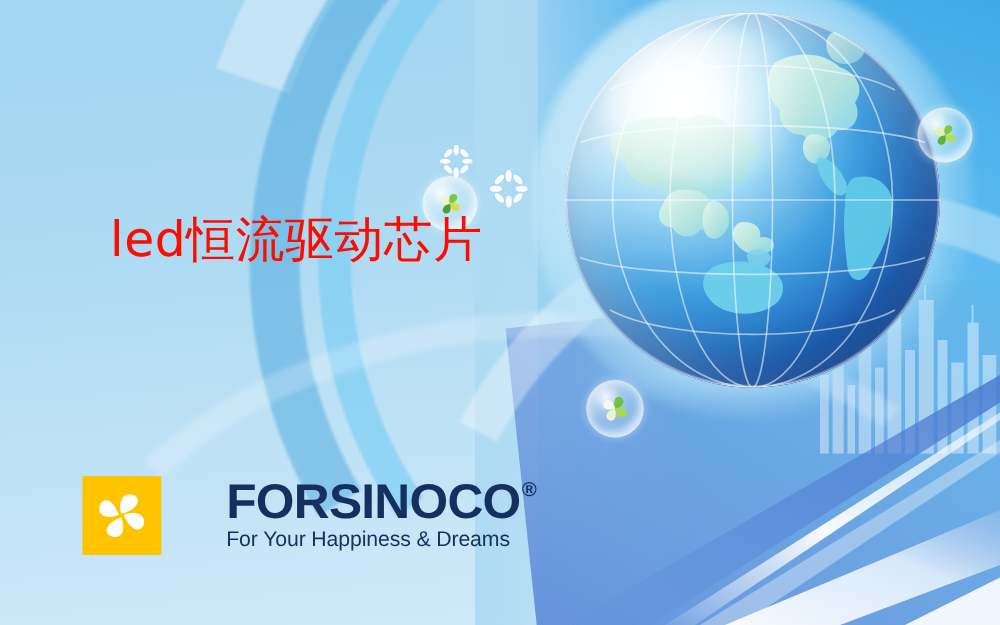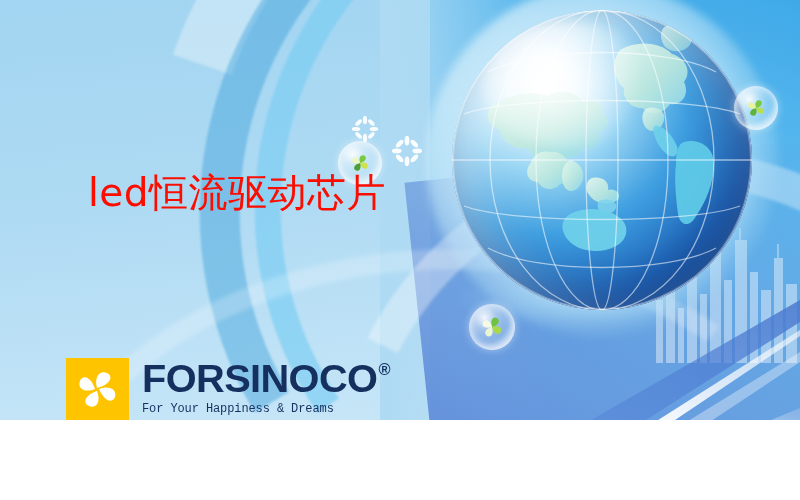--- a/index.html
+++ b/index.html
@@ -7,21 +7,21 @@
     padding: 0;
     background: #ffffff;
   }
   body {
     font-family: "Liberation Sans", sans-serif;
   }
 
   #banner {
     position: relative;
     width: 800px;
-    height: 420px;
+    height: 500px;
     overflow: hidden;
     background: linear-gradient(168deg, #9ed2f0 0%, #a8d8f3 30%, #b8e0f6 62%, #cbe8f8 100%);
   }
 
   
   .bg-layer {
     position: absolute;
     inset: 0;
     pointer-events: none;
   }
@@ -245,23 +245,24 @@
   }
   .headline .line2 {
     display: block;
     padding-left: 12px;
   }
 
   
   .logo {
     position: absolute;
     left: 66px;
-    top: 358px;
+    top: 381px;
     display: flex;
     align-items: center;
+    gap: 39px;
   }
   .logo-mark {
     width: 63px;
     height: 63px;
     background: #ffc400;
     flex: 0 0 auto;
     display: block;
   }
   .logo-text {
     margin-left: 13px;
@@ -282,22 +283,22 @@
     transform-origin: left center;
   }
   .logo-reg {
     font-size: 16px;
     line-height: 16px;
     margin-top: 2px;
     margin-left: 1px;
   }
   .logo-tag {
     color: #15305f;
-    font-family: Liberation Mono, monospace;
-    font-size: 12px;
+    font-family: Liberation Sans, sans-serif;
+    font-size: 17px;
     line-height: 20px;
     margin-top: 1px;
     letter-spacing: -0.1px;
   }
 </style>
 </head>
 <body>
 
 <div id="banner">
 

